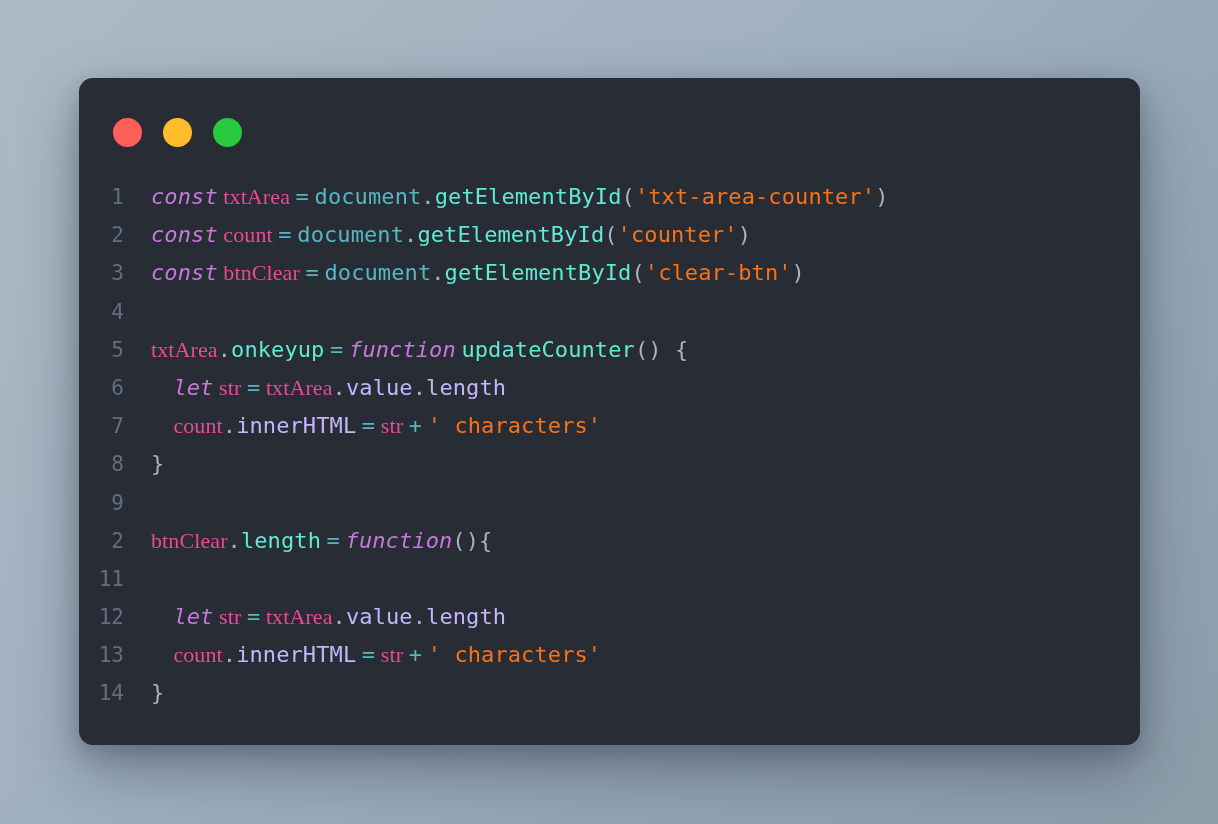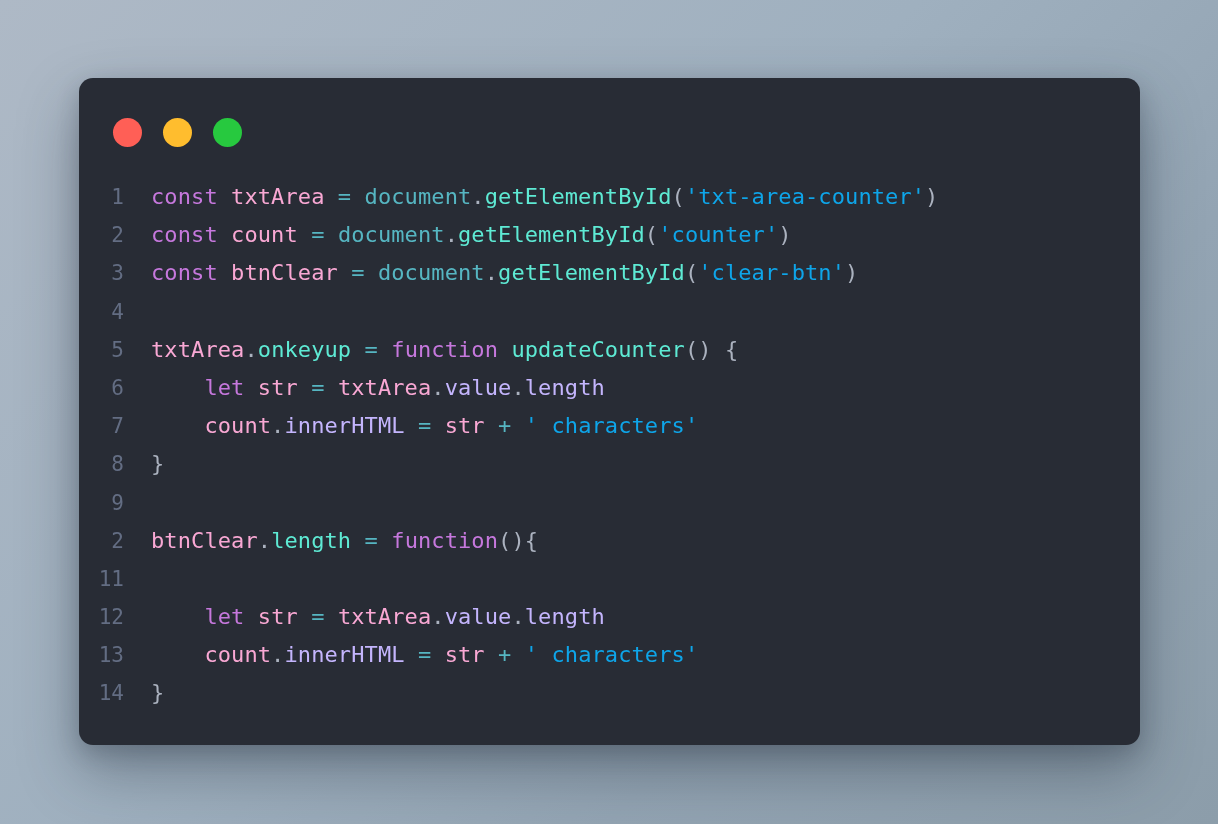--- a/index.html
+++ b/index.html
@@ -82,26 +82,26 @@
   }
 
   .code-text {
     color: #abb2bf;
     white-space: pre;
     font-size: 22px;
     letter-spacing: 0.1px;
   }
 
   
-  .t-keyword   { color: #c678dd; }
-  .t-plain     { color: #f9a8d4; }
+  .t-keyword   { color: #c678dd; font-style: italic; }
+  .t-plain     { color: #ec4899; font-family: Liberation Serif, serif; }
   .t-builtin   { color: #56b6c2; }
   .t-func      { color: #5eead4; }
   .t-prop      { color: #c4b5fd; }
-  .t-string    { color: #0ea5e9; }
+  .t-string    { color: #f97316; }
   .t-operator  { color: #56b6c2; }
   .t-punct     { color: #abb2bf; }
 </style>
 </head>
 <body>
 
 <div id="stage">
 
   <div class="code-card">
 

